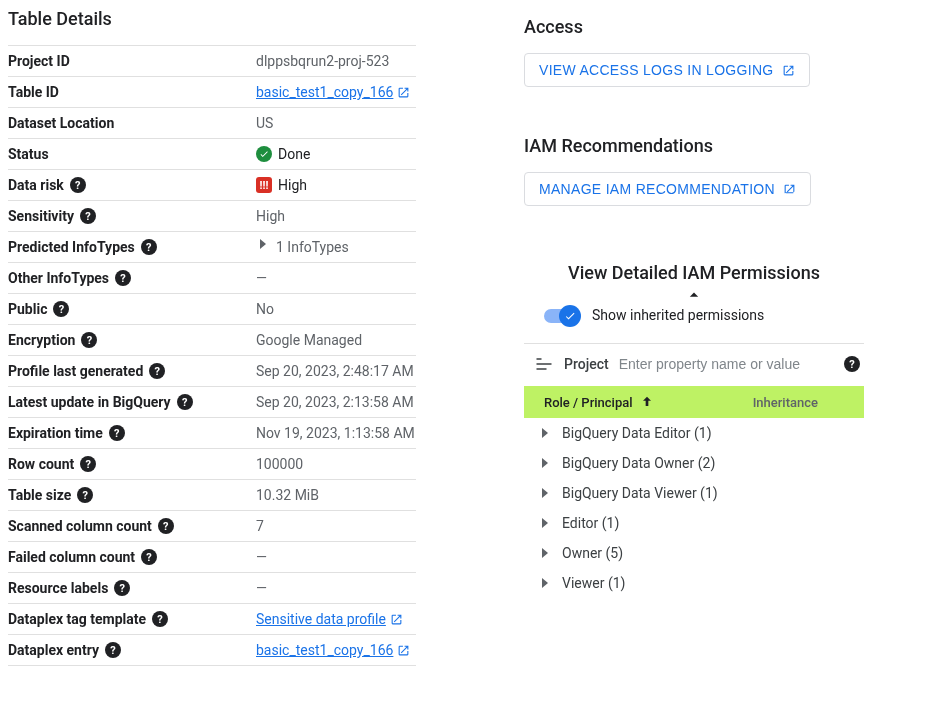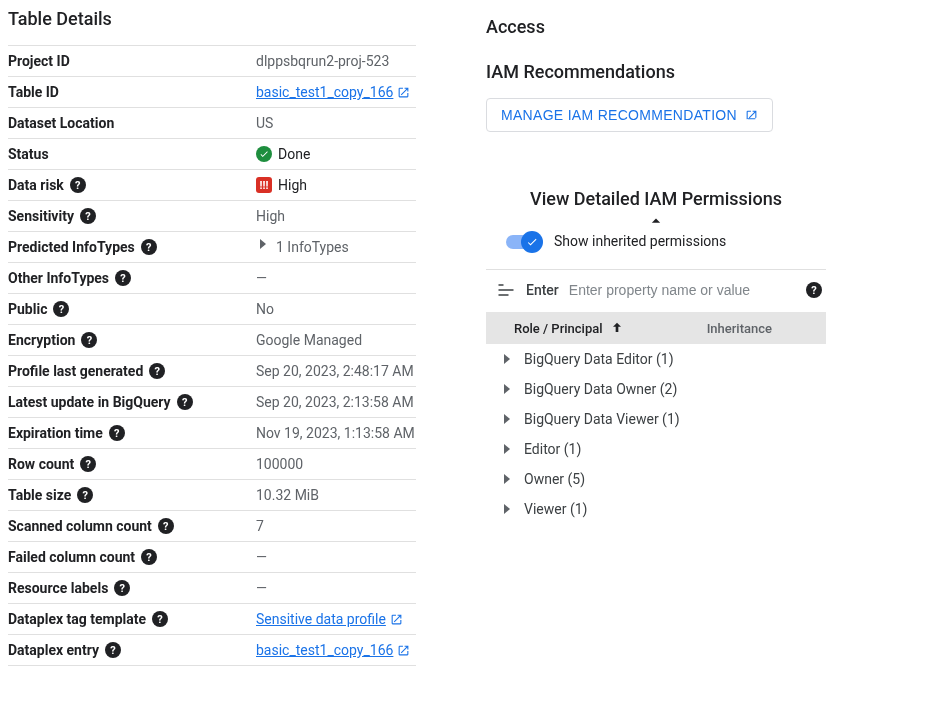--- a/index.html
+++ b/index.html
@@ -6,21 +6,21 @@
     body {
       font-family: Roboto, "Helvetica Neue", Arial, sans-serif;
       font-size: 14px;
       color: #202124;
       background: #fff;
       padding: 8px;
       width: 938px;
     }
     .container {
       display: flex;
-      gap: 70px;
+      gap: 108px;
     }
     .left-col { width: 408px; }
     .right-col { width: 340px; }
 
     h2.section-title {
       font-size: 18px;
       font-weight: 500;
       color: #202124;
       margin-bottom: 16px;
     }
@@ -191,22 +191,22 @@
       outline: none;
       font-size: 14px;
       color: #8b5cf6;
       background: transparent;
     }
     .filter-input::placeholder { color: #80868b; }
 
     .perm-header {
       display: flex;
       align-items: center;
-      background: #e5e5e5;
-      padding: 8px 28px;
+      background: #bef264;
+      padding: 8px 20px;
       font-size: 13px;
       color: #5f6368;
       font-weight: 500;
     }
     .perm-header .col-role {
       flex: 1;
       display: flex;
       align-items: center;
       gap: 6px;
       color: #202124;
@@ -436,20 +436,28 @@
             </a>
           </div>
         </div>
       </div>
   </div>
 
   <div class="right-col">
 
     <div class="right-section">
       <h2 class="section-title">Access</h2>
+      <button class="outline-button">
+        <span>VIEW ACCESS LOGS IN LOGGING</span>
+        <span class="ext-icon">
+          <svg viewBox="0 0 24 24" fill="#1a73e8">
+              <path d="M14 3v2h3.59L7.05 15.54l1.41 1.41L19 6.41V10h2V3h-7zM19 19H5V5h6V3H5a2 2 0 0 0-2 2v14a2 2 0 0 0 2 2h14a2 2 0 0 0 2-2v-6h-2v6z"></path>
+            </svg>
+        </span>
+      </button>
     </div>
 
     <div class="right-section">
       <h2 class="section-title">IAM Recommendations</h2>
       <button class="outline-button">
         <span>MANAGE IAM RECOMMENDATION</span>
         <span class="ext-icon">
           <svg viewBox="0 0 24 24" fill="#1a73e8">
               <path d="M14 3v2h3.59L7.05 15.54l1.41 1.41L19 6.41V10h2V3h-7zM19 19H5V5h6V3H5a2 2 0 0 0-2 2v14a2 2 0 0 0 2-2h14a2 2 0 0 0 2-2v-6h-2v6z"></path>
             </svg>
@@ -477,21 +485,21 @@
         </div>
         <span>Show inherited permissions</span>
       </div>
 
       <div class="filter-bar">
         <span class="filter-icon">
           <svg width="20" height="20" viewBox="0 0 24 24" fill="#3c4043">
               <path d="M3 17h12v2H3v-2zm0-6h18v2H3v-2zm0-6h6v2H3V5z"></path>
             </svg>
         </span>
-        <span class="filter-label">Enter</span>
+        <span class="filter-label">Project</span>
         <input class="filter-input" placeholder="Enter property name or value" style="">
         <span class="help-icon">?</span>
       </div>
 
       <div class="perm-header">
         <div class="col-role">
           <span>Role / Principal</span>
           <span class="sort-icon">
             <svg viewBox="0 0 24 24" fill="#202124">
                 <path d="M12 4l-6 6h4v8h4v-8h4l-6-6z"></path>

